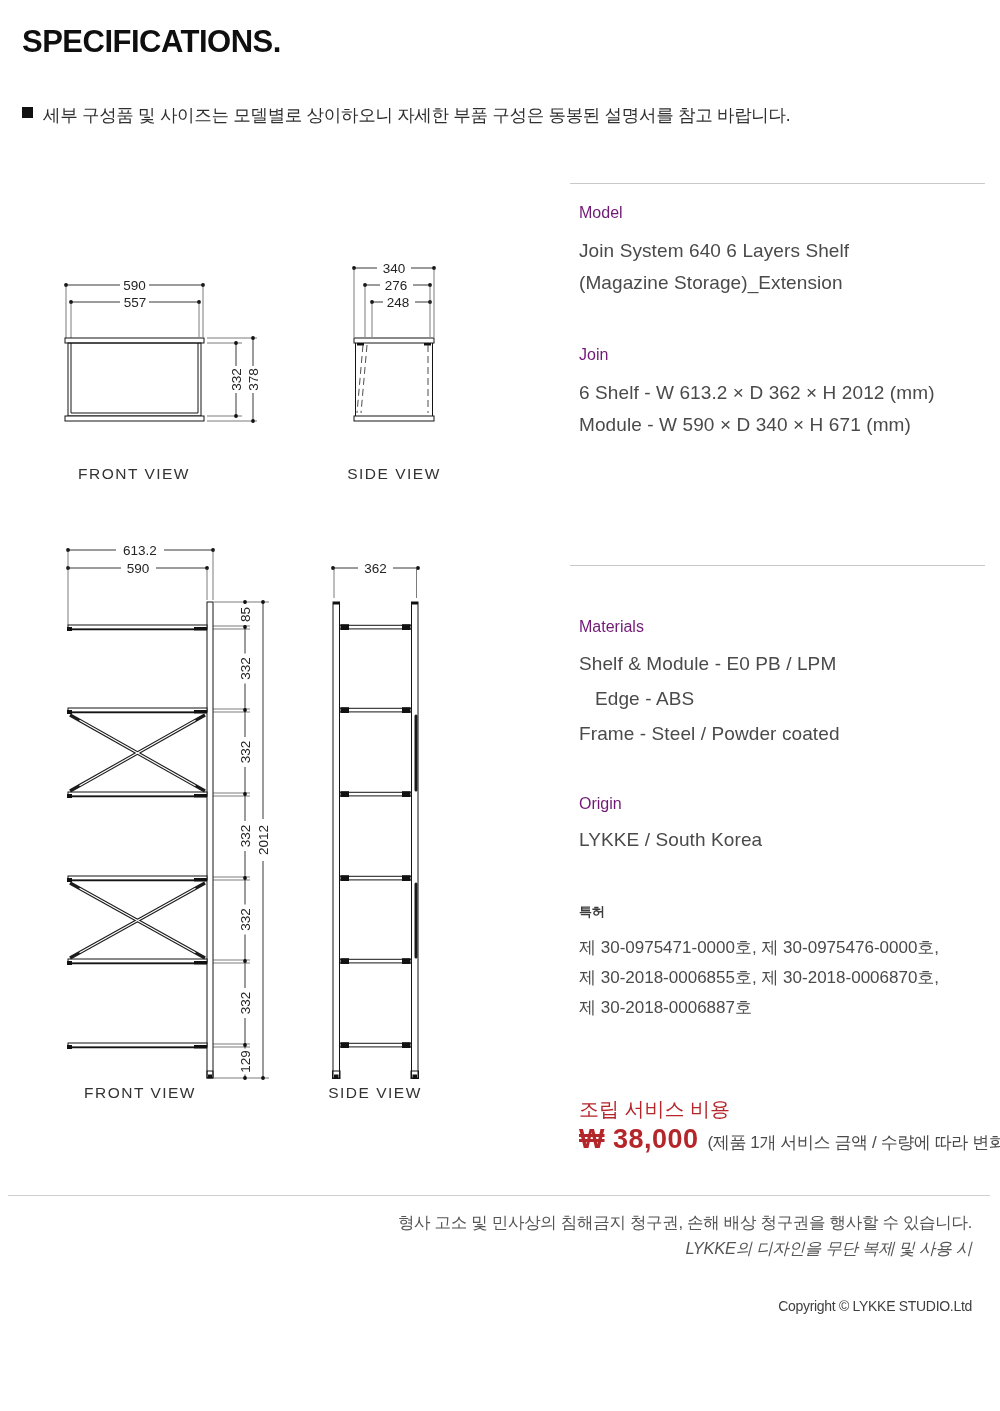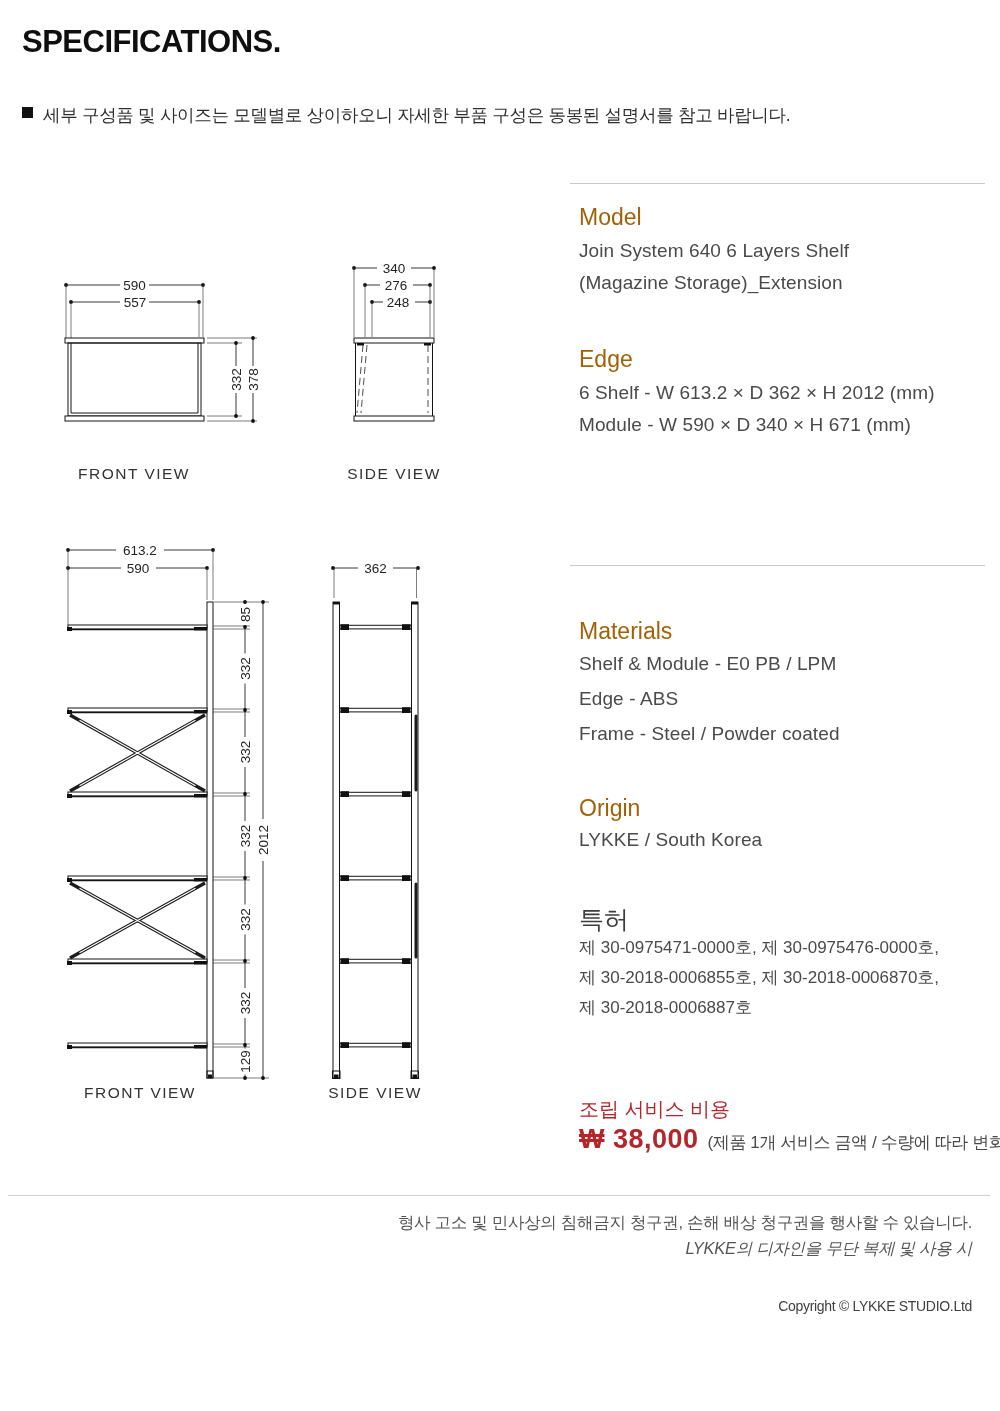--- a/index.html
+++ b/index.html
@@ -8,23 +8,23 @@
 
   .page-title{position:absolute;left:22px;top:24px;font-size:31px;font-weight:800;
     letter-spacing:-0.5px;color:#0f0f0f;}
   .notice{position:absolute;left:22px;top:103px;display:flex;align-items:flex-start;
     font-size:17.5px;color:#2e2e2e;letter-spacing:-0.3px;}
   .notice .sq{width:11px;height:11px;background:#111;margin:4px 10px 0 0;flex:0 0 auto;}
 
   .divider{position:absolute;height:1px;background:#c9c9c9;}
 
   .rc{position:absolute;left:579px;white-space:nowrap;}
-  .rc-head{font-size:23px;color:#a16207;}
+  .rc-head{font-size:16px;color:#701a75;}
   .rc-line{font-size:19px;color:#4a4a4a;letter-spacing:0.1px;}
-  .patent-head{font-size:25px;font-weight:400;color:#3c3c3c;}
+  .patent-head{font-size:13px;font-weight:700;color:#3c3c3c;}
   .patent-line{font-size:17px;color:#4a4a4a;}
   .svc-head{font-size:20px;font-weight:400;}
   .svc-price{font-size:27px;font-weight:700;letter-spacing:0.5px;}
   .svc-note{font-size:17px;color:#4a4a4a;margin-left:9px;font-weight:400;letter-spacing:-0.4px;}
 
   .footer-line{position:absolute;right:28px;text-align:right;font-size:16.5px;color:#555;
     letter-spacing:-0.3px;white-space:nowrap;}
   .footer-copy{font-size:14px;color:#3f3f3f;}
 
   svg{position:absolute;overflow:visible;}
@@ -49,27 +49,27 @@
     <span>세부 구성품 및 사이즈는 모델별로 상이하오니 자세한 부품 구성은 동봉된 설명서를 참고 바랍니다.</span>
   </div>
 
   <div class="divider" style="left:570px;top:183px;width:415px;"></div>
   <div class="divider" style="left:570px;top:565px;width:415px;"></div>
 
   <div class="rc rc-head" style="top:204px;">Model</div>
   <div class="rc rc-line" style="top:240px;">Join System 640 6 Layers Shelf</div>
   <div class="rc rc-line" style="top:272px;">(Magazine Storage)_Extension</div>
 
-  <div class="rc rc-head" style="top:346px;">Edge</div>
+  <div class="rc rc-head" style="top:346px;">Join</div>
   <div class="rc rc-line" style="top:382px;">6 Shelf - W 613.2 × D 362 × H 2012 (mm)</div>
   <div class="rc rc-line" style="top:414px;">Module - W 590 × D 340 × H 671 (mm)</div>
 
   <div class="rc rc-head" style="top:618px;">Materials</div>
   <div class="rc rc-line" style="top:653px;">Shelf &amp; Module  - E0 PB / LPM</div>
-  <div class="rc rc-line" style="top:688px;">Edge - ABS</div>
+  <div class="rc rc-line" style="top:688px;margin-left:16px;">Edge - ABS</div>
   <div class="rc rc-line" style="top:723px;">Frame  -  Steel / Powder coated</div>
 
   <div class="rc rc-head" style="top:795px;">Origin</div>
   <div class="rc rc-line" style="top:829px;">LYKKE / South Korea</div>
 
   <div class="rc patent-head" style="top:903px;">특허</div>
   <div class="rc patent-line" style="top:936px;text-align:center;">제 30-0975471-0000호, 제 30-0975476-0000호,</div>
   <div class="rc patent-line" style="top:966px;">제 30-2018-0006855호, 제 30-2018-0006870호,</div>
   <div class="rc patent-line" style="top:996px;">제 30-2018-0006887호</div>
 

